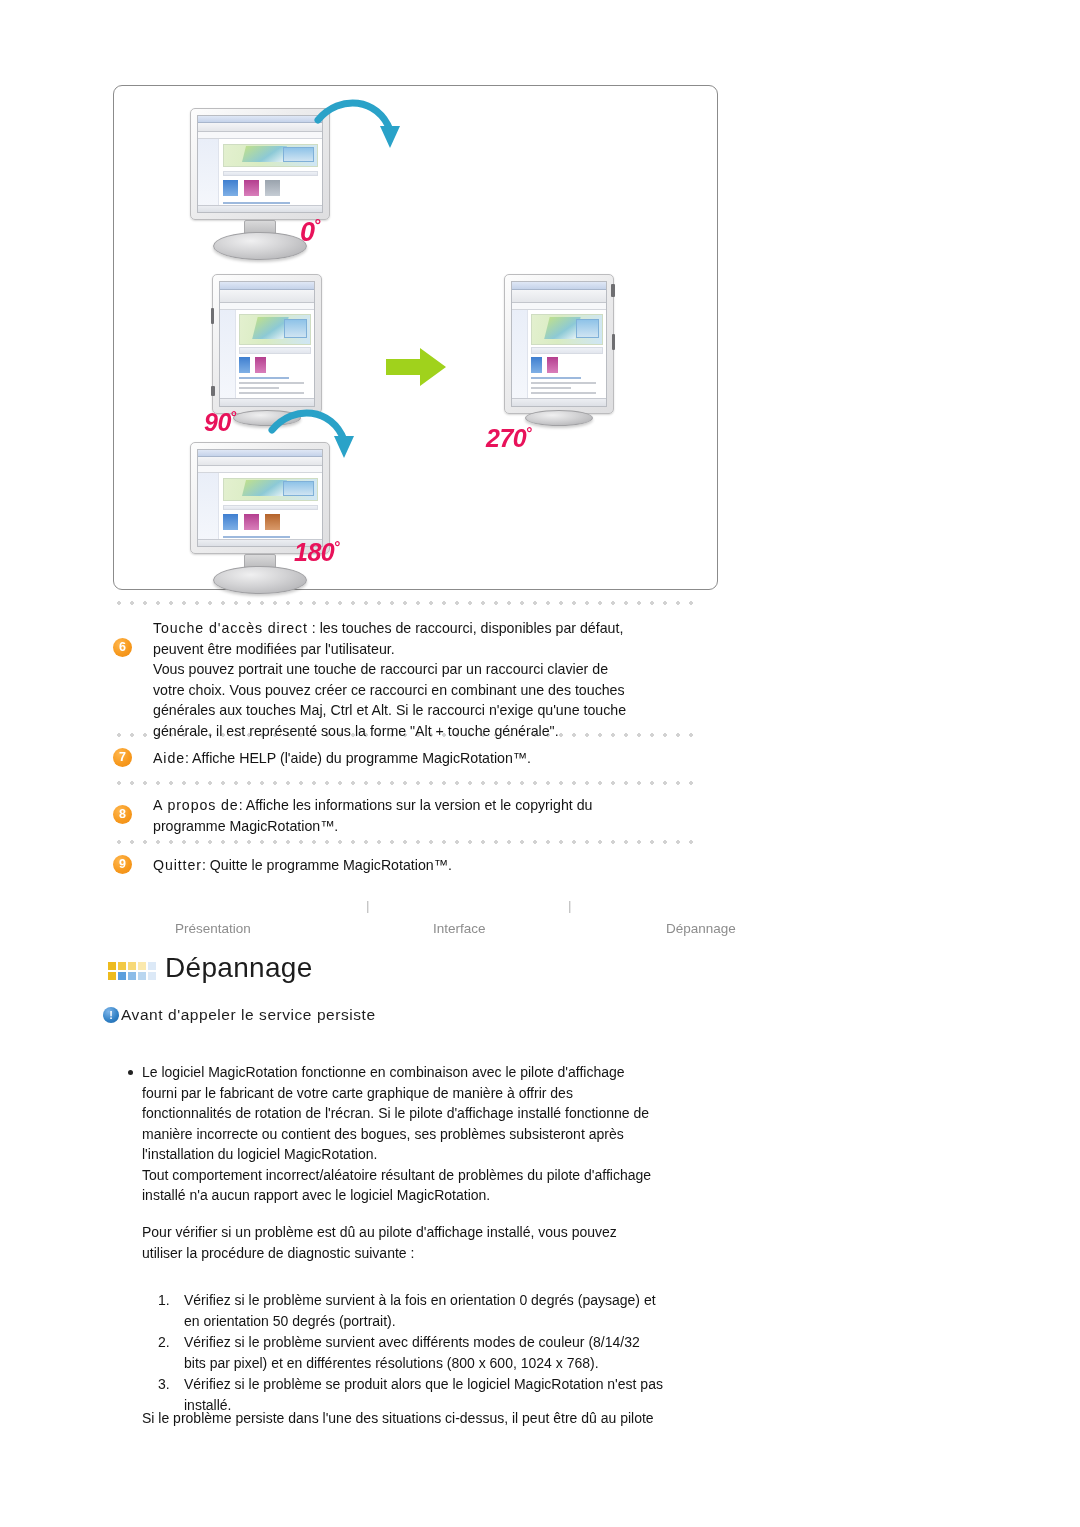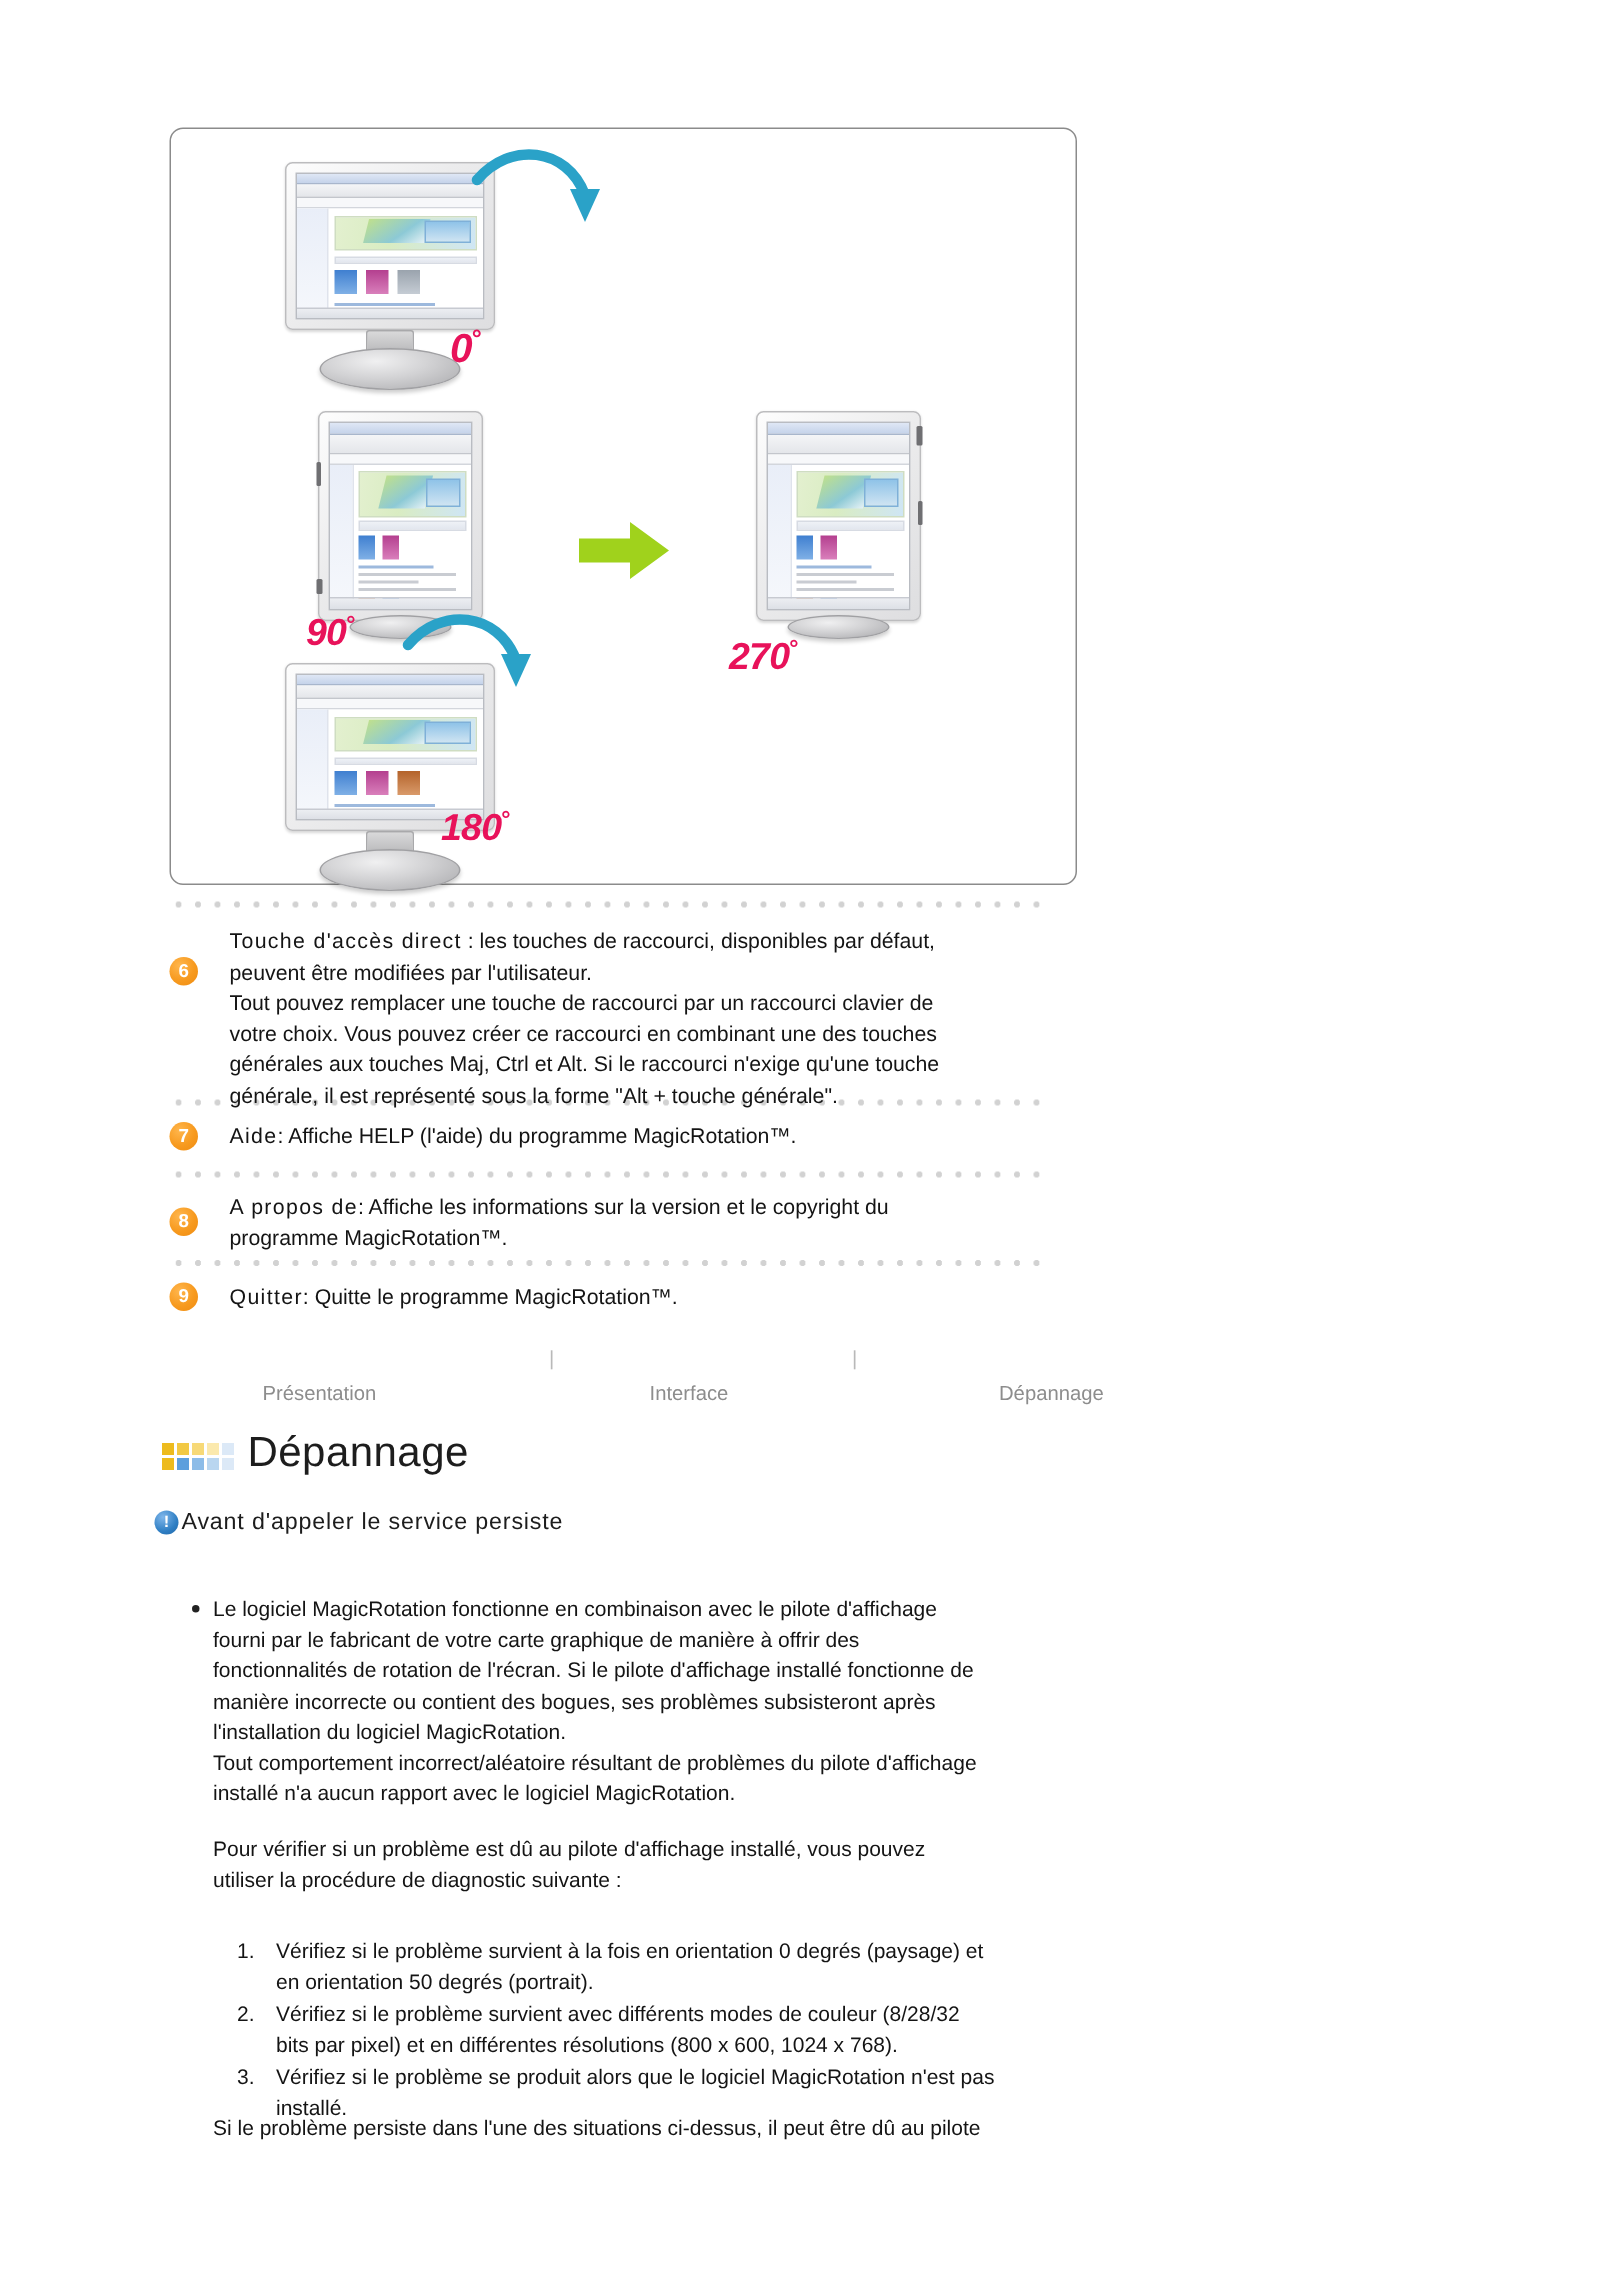--- a/index.html
+++ b/index.html
@@ -513,21 +513,21 @@
 <div class="dotrule" style="left:117px; top:601px; width:578px;"></div>
 <div class="dotrule" style="left:117px; top:733px; width:578px;"></div>
 <div class="dotrule" style="left:117px; top:781px; width:578px;"></div>
 <div class="dotrule" style="left:117px; top:840px; width:578px;"></div>
 
 <div class="numitem" style="left:113px; top:618px; width:600px;">
   <div class="num-badge" style="margin-top:20px;">6</div>
   <div class="num-text">
     <div><span class="lbl">Touche d'accès direct</span><span> : les touches de raccourci, disponibles par défaut,</span></div>
     <div>peuvent être modifiées par l'utilisateur.</div>
-    <div>Tout pouvez remplacer une touche de raccourci par un raccourci clavier de</div>
+    <div>Vous pouvez portrait une touche de raccourci par un raccourci clavier de</div>
     <div>votre choix. Vous pouvez créer ce raccourci en combinant une des touches</div>
     <div>générales aux touches Maj, Ctrl et Alt. Si le raccourci n'exige qu'une touche</div>
     <div>générale, il est représenté sous la forme "Alt + touche générale".</div>
   </div>
 </div>
 
 <div class="numitem" style="left:113px; top:748px; width:600px;">
   <div class="num-badge">7</div>
   <div class="num-text">
     <div><span class="lbl">Aide</span><span>: Affiche HELP (l'aide) du programme MagicRotation™.</span></div>
@@ -602,21 +602,21 @@
   <div class="oli">
     <span class="onum">1.</span>
     <span class="otext">
       <span style="display:block">Vérifiez si le problème survient à la fois en orientation 0 degrés (paysage) et</span>
       <span style="display:block">en orientation 50 degrés (portrait).</span>
     </span>
   </div>
   <div class="oli">
     <span class="onum">2.</span>
     <span class="otext">
-      <span style="display:block">Vérifiez si le problème survient avec différents modes de couleur (8/28/32</span>
+      <span style="display:block">Vérifiez si le problème survient avec différents modes de couleur (8/14/32</span>
       <span style="display:block">bits par pixel) et en différentes résolutions (800 x 600, 1024 x 768).</span>
     </span>
   </div>
   <div class="oli">
     <span class="onum">3.</span>
     <span class="otext">
       <span style="display:block">Vérifiez si le problème se produit alors que le logiciel MagicRotation n'est pas</span>
       <span style="display:block">installé.</span>
     </span>
   </div>

